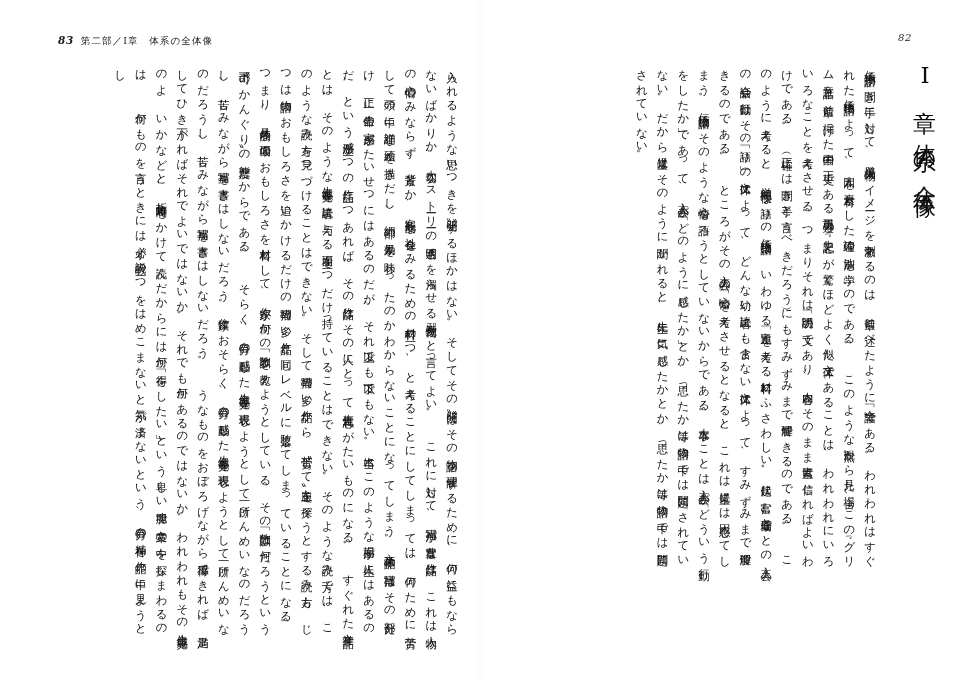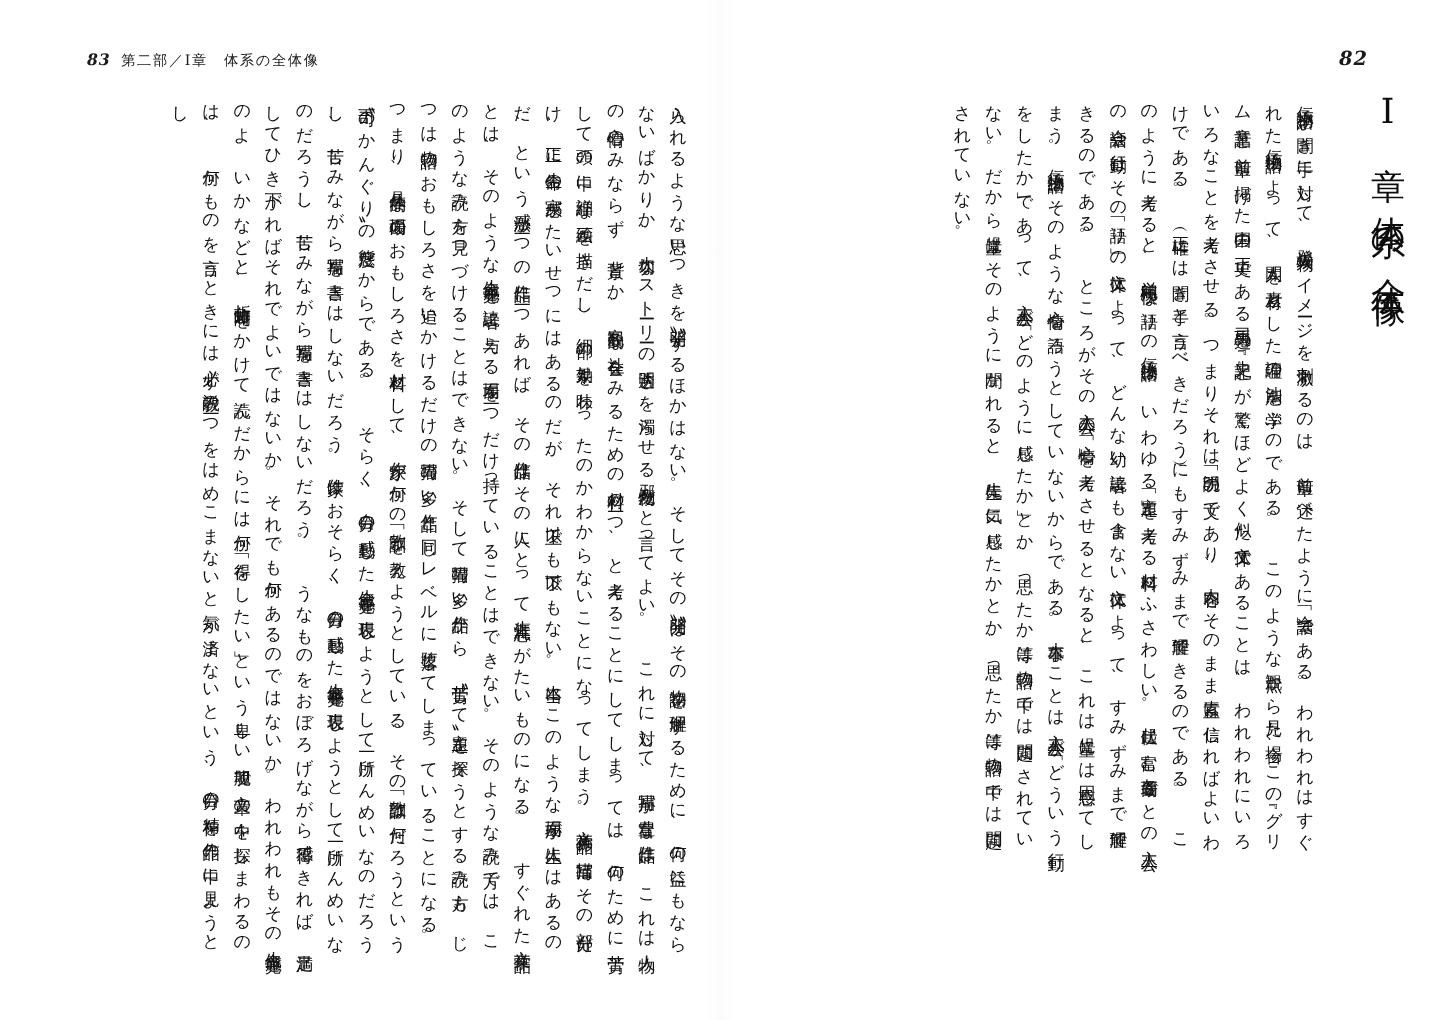--- a/index.html
+++ b/index.html
@@ -55,22 +55,22 @@
   .runhead-left .caption {
     font-size: 9.5px;
     letter-spacing: 1.1px;
   }
   .runhead-right {
     right: 48px;
     top: 33px;
   }
   .runhead-right .folio {
     font-style: italic;
-    font-weight: 700;
-    font-size: 13px;
+    font-weight: 400;
+    font-size: 10px;
   }
 
   
   .vblock {
     position: absolute;
     writing-mode: vertical-rl;
     -webkit-writing-mode: vertical-rl;
     text-orientation: upright;
     font-family: "DejaVu Serif", "Liberation Serif", serif;
     font-size: 11.4px;

